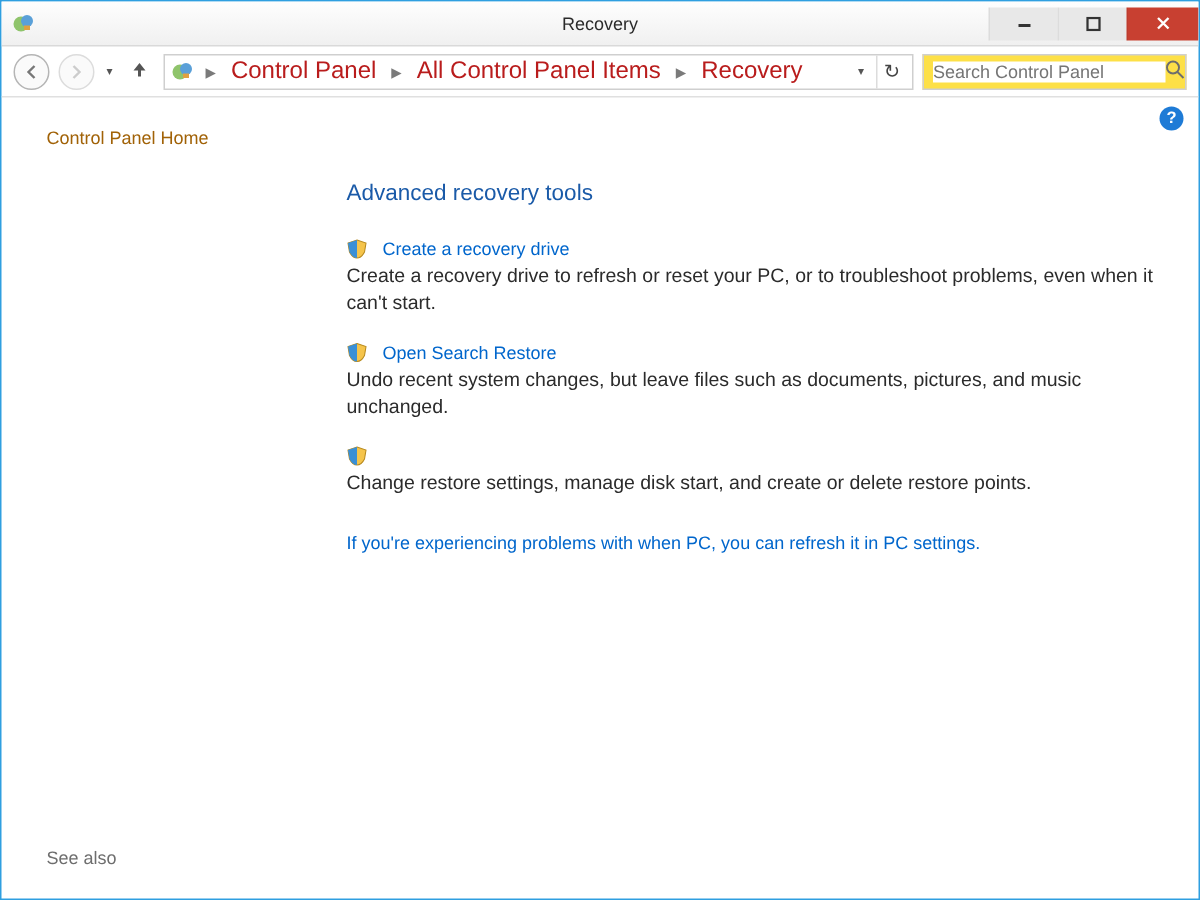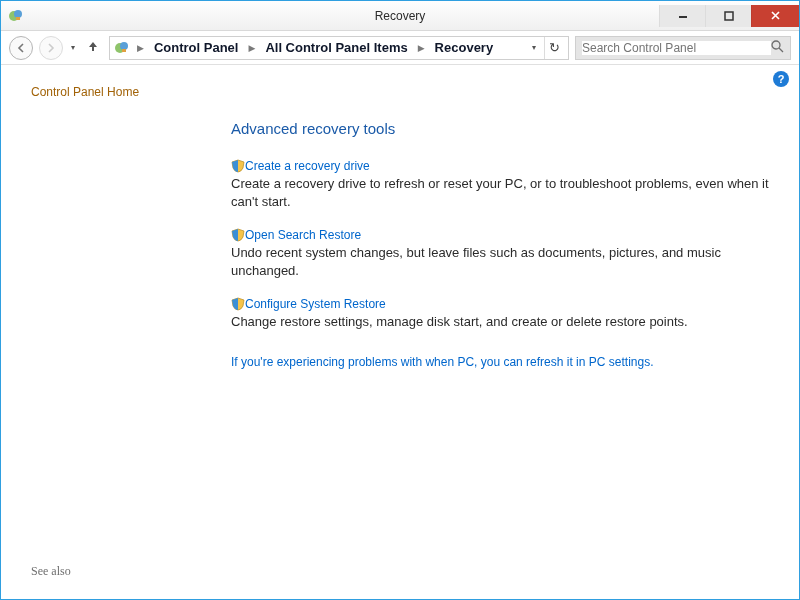--- a/index.html
+++ b/index.html
@@ -78,61 +78,61 @@
     height:24px;
     border:1px solid #cfcfcf;
     display:flex;
     align-items:center;
     padding:0 4px;
     gap:4px;
     background:#fff;
   }
   .address .addr-icon {width:16px;height:16px;display:flex;align-items:center;justify-content:center;}
   .crumb-sep{color:#7a7a7a;font-size:9px;padding:0 3px;}
-  .crumb{color:#0f172a;font-size:13px;padding:1px 3px;font-weight:bold;}
+  .crumb{color:#b91c1c;font-size:16px;padding:1px 3px;}
   .addr-right{margin-left:auto;display:flex;align-items:center;gap:8px;}
   .addr-dd{font-size:8px;color:#555;}
   .refresh{font-size:13px;color:#444;padding:0 4px;border-left:1px solid #dcdcdc;height:22px;display:flex;align-items:center;}
   .search {
-    width:216px;height:24px;border:1px solid #cfcfcf;display:flex;align-items:center;
-    padding:0 6px;color:#6d6d6d;background:#e5e5e5;justify-content:space-between;
+    width:176px;height:24px;border:1px solid #cfcfcf;display:flex;align-items:center;
+    padding:0 6px;color:#6d6d6d;background:#fde047;justify-content:space-between;
   }
   .search input{border:none;outline:none;flex:1;font-size:12px;color:#6d6d6d;font-family:inherit;}
   .search .mag{font-size:13px;color:#6d6d6d;}
   
   .body {
     display:flex;
     height:calc(600px - 30px - 34px - 2px);
     position:relative;
   }
   .sidebar {
     width:220px;
     padding:20px 10px 20px 30px;
     display:flex;
     flex-direction:column;
   }
   .sidebar a.cplink{color:#a16207;text-decoration:none;font-size:12px;}
-  .sidebar .seealso{margin-top:auto;font-size:12px;color:#6e6e6e;font-family:Liberation Serif, serif;}
+  .sidebar .seealso{margin-top:auto;font-size:12px;color:#6e6e6e;}
   .sidebar .seealso-link{display:block;margin-top:12px;color:#13417c;text-decoration:none;font-size:12px;}
   .main {
     flex:1;
     padding:18px 30px 20px 10px;
     position:relative;
   }
   .help-icon{
     position:absolute; top:6px; right:10px;
     width:16px;height:16px;border-radius:50%;
     background:#1e7bd6;color:#fff;font-size:11px;font-weight:bold;
     display:flex;align-items:center;justify-content:center;
   }
   .main h1{
     color:#1a5aa8;font-weight:normal;font-size:15px;margin-bottom:22px;margin-top:37px;
   }
   .tool{margin-bottom:18px;}
-  .tool .tool-head{display:flex;align-items:flex-end;gap:0;}
+  .tool .tool-head{display:flex;align-items:flex-end;gap:10px;}
   .shield{width:14px;height:14px;display:inline-flex;align-items:center;justify-content:center;}
   .tool .tool-link{color:#0066cc;text-decoration:none;font-size:12px;}
   .tool .tool-desc{color:#2b2b2b;font-size:13px;margin-top:2px;line-height:1.35;}
   .footer-link{color:#0066cc;font-size:12px;text-decoration:none;display:inline-block;margin-top:6px;}
 </style>
 </head>
 <body>
 
 <div class="titlebar">
   <div class="app-icon">
@@ -248,20 +248,19 @@
     </div>
 
     <div class="tool">
       <div class="tool-head">
         <span class="shield">
           <svg width="14" height="14" viewBox="0 0 14 14">
               <path d="M7 1 L13 3 L12 9 Q10 13 7 13 Q4 13 2 9 L1 3 Z" fill="#f5c44b" stroke="#b88a1e" stroke-width="0.7"></path>
               <path d="M7 1 L7 13 Q4 13 2 9 L1 3 Z" fill="#3a8fd6"></path>
             </svg>
         </span>
-        <a href="#" class="tool-link">Configure System Restore</a>
       </div>
       <div class="tool-desc">Change restore settings, manage disk start, and create or delete restore points.</div>
     </div>
 
     <a href="#" class="footer-link">If you're experiencing problems with when PC, you can refresh it in PC settings.</a>
   </div>
 </div>
 
 </body></html>

